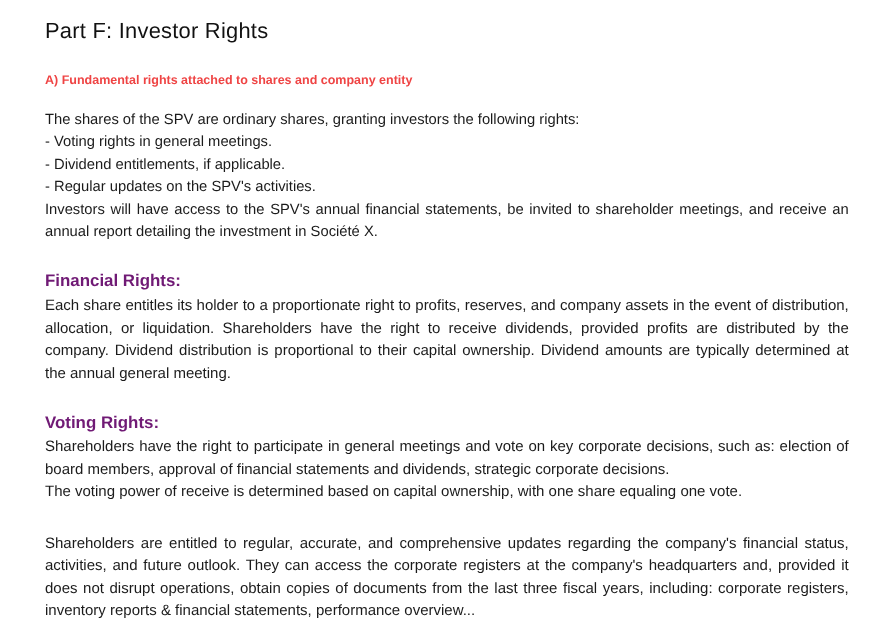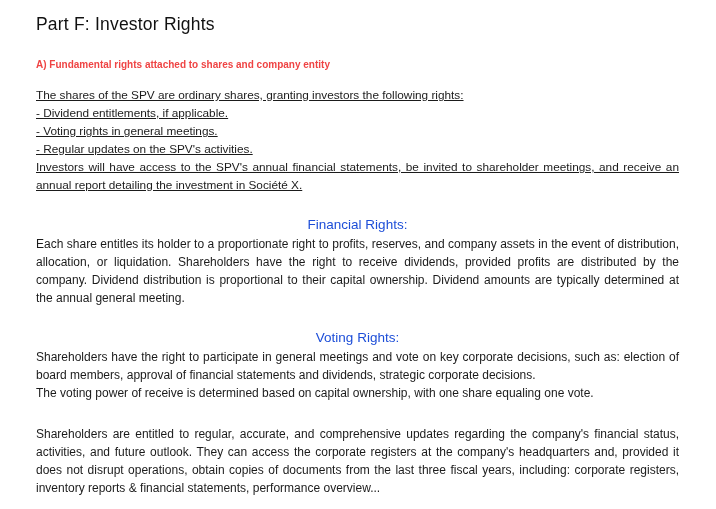--- a/index.html
+++ b/index.html
@@ -34,34 +34,32 @@
     color: #ef4444;
   }
   .para {
     font-size: 11.8px;
     line-height: 18px;
     margin: 16px 0 0 0;
     color: #1b1b1b;
   }
   .line {
     display: block;
-    text-decoration: underline;
   }
   .justify {
     text-align: justify;
   }
   .subsection {
     margin-top: 23px;
   }
   .subsection-heading {
     font-size: 13.5px;
-    font-weight: 400;
-    color: #1d4ed8;
+    font-weight: 700;
+    color: #701a75;
     margin: 0 0 3px 0;
-    text-align: center;
   }
   .subsection-body {
     font-size: 12px;
     line-height: 18px;
     color: #1b1b1b;
   }
   .subsection-body .block {
     display: block;
   }
 </style>
@@ -69,22 +67,22 @@
 <body>
 
 <div class="page">
 
   <h1 class="doc-title">Part F: Investor Rights</h1>
 
   <h2 class="section-heading">A) Fundamental rights attached to shares and company entity</h2>
 
   <div class="para">
     <span class="line">The shares of the SPV are ordinary shares, granting investors the following rights:</span>
+    <span class="line">- Voting rights in general meetings.</span>
     <span class="line">- Dividend entitlements, if applicable.</span>
-    <span class="line">- Voting rights in general meetings.</span>
     <span class="line">- Regular updates on the SPV's activities.</span>
     <span class="line justify">Investors will have access to the SPV's annual financial statements, be invited to shareholder meetings, and receive an annual report detailing the investment in Société X.</span>
   </div>
 
   <div class="subsection">
     <div class="subsection-heading">Financial Rights:</div>
     <div class="subsection-body">
       <span class="block justify">Each share entitles its holder to a proportionate right to profits, reserves, and company assets in the event of distribution, allocation, or liquidation. Shareholders have the right to receive dividends, provided profits are distributed by the company. Dividend distribution is proportional to their capital ownership. Dividend amounts are typically determined at the annual general meeting.</span>
     </div>
   </div>

